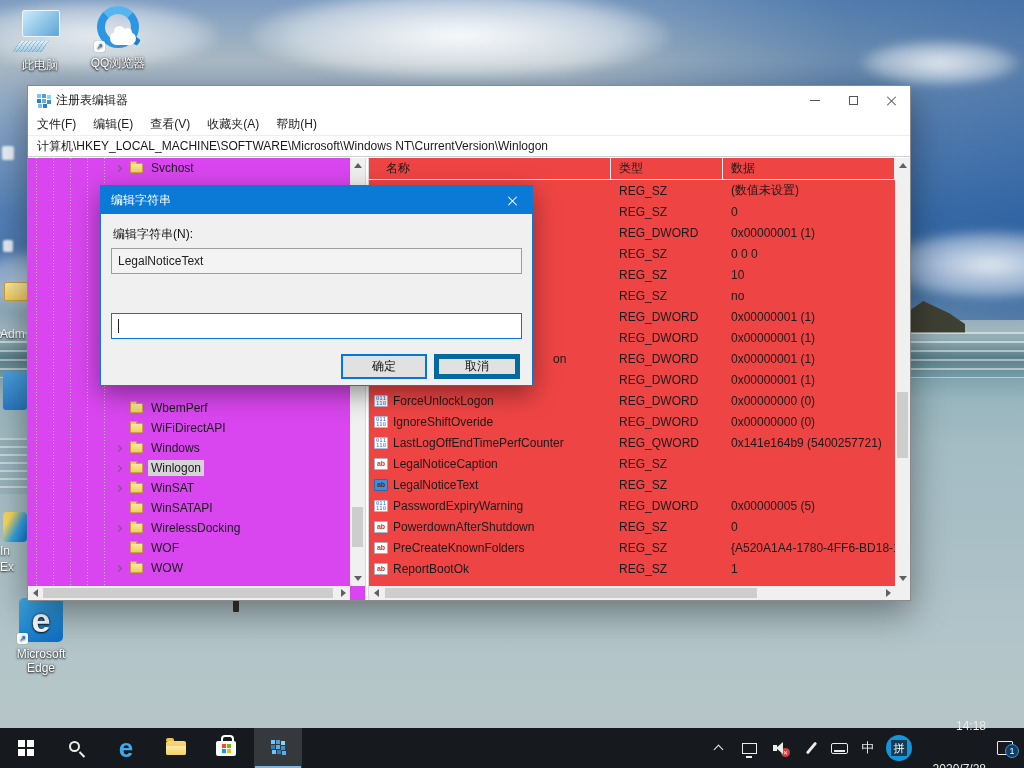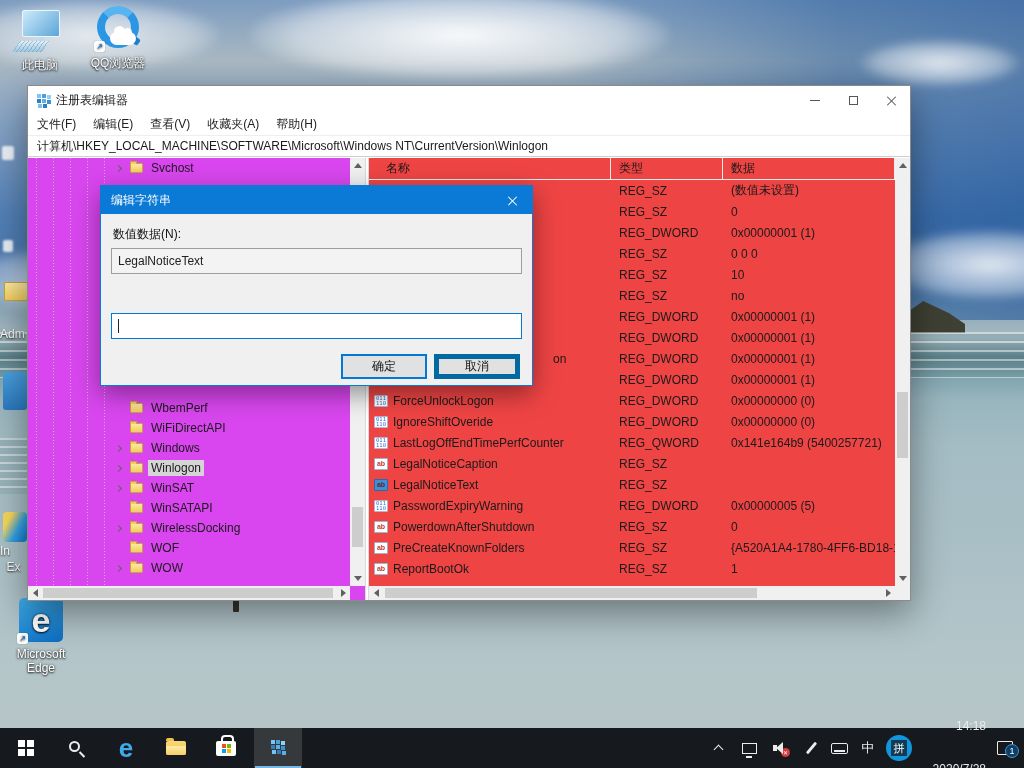--- a/index.html
+++ b/index.html
@@ -244,21 +244,21 @@
     <div>Edge</div>
   </div>
 
   <div class="pblob" style="left:2px;top:146px;width:12px;height:14px;"></div>
   <div class="pblob" style="left:3px;top:240px;width:10px;height:12px;"></div>
   <div class="pfold"></div>
   <div class="plabel" style="top:327px;">Adm</div>
   <div class="pblue"></div>
   <div class="pie"></div>
   <div class="plabel" style="top:544px;">In</div>
-  <div class="plabel" style="top:560px;text-align:center;">Ex</div>
+  <div class="plabel" style="top:560px;">Ex</div>
 
   <div class="regwin">
     <div class="titlebar">
       <div class="regico">
           <div class="px"></div>
         </div>
       <div class="title-text">注册表编辑器</div>
       <div class="wctrls">
         <div class="wbtn">
             <div class="glyph-min"></div>
@@ -567,21 +567,21 @@
   </div>
 
   <div class="dialog">
     <div class="dlg-title">
       <span>编辑字符串</span>
       <div class="dlg-close">
           <div class="x-icon"></div>
         </div>
     </div>
     <div class="dlg-body">
-      <div class="dlg-label lab1">数值数据(N):</div>
+      <div class="dlg-label lab1">编辑字符串(N):</div>
       <div class="field f-name">LegalNoticeText</div>
       <div class="dlg-label lab2">数值数据(V):</div>
       <div class="field f-data">
           <span class="caret"></span>
           <span></span>
         </div>
       <div class="dbtn btn-ok">确定</div>
       <div class="dbtn btn-cancel">取消</div>
     </div>
   </div>

